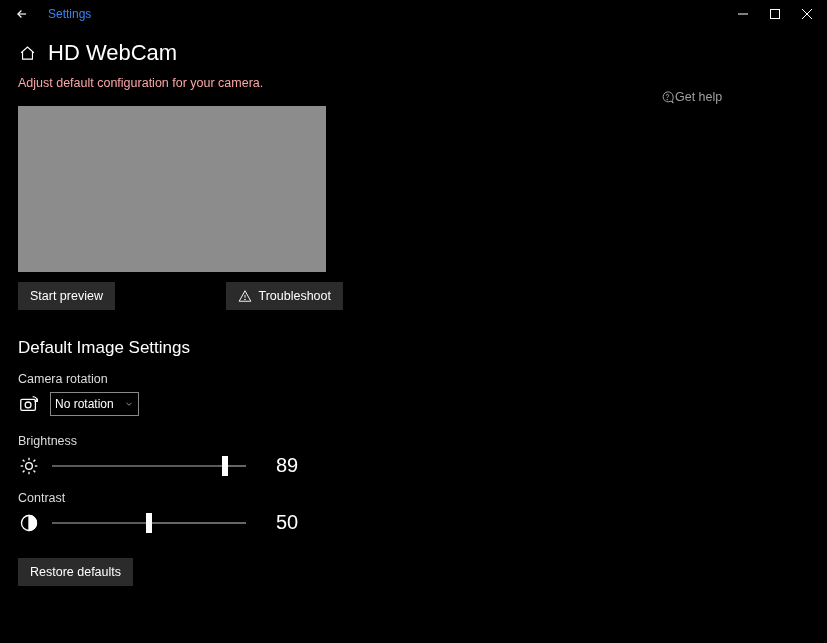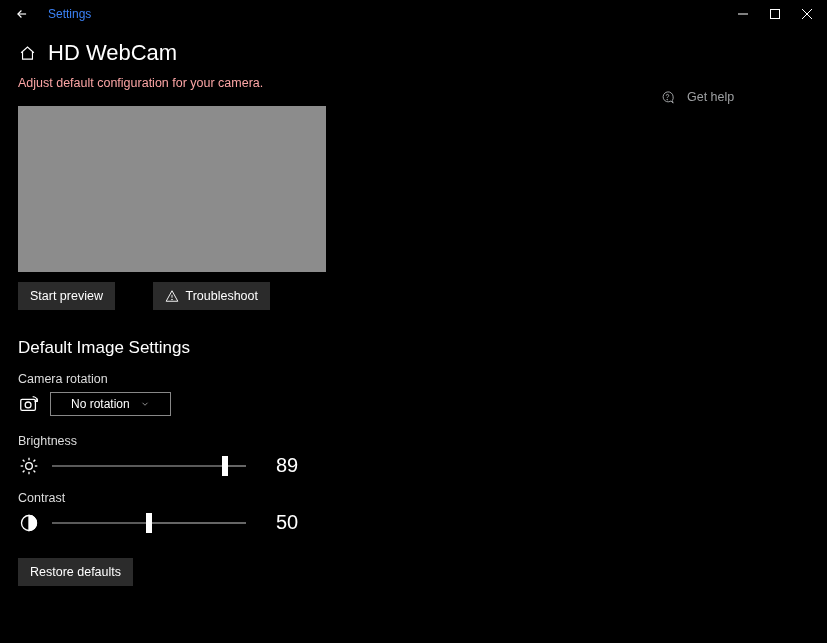--- a/index.html
+++ b/index.html
@@ -95,21 +95,21 @@
   }
   .preview {
     width: 308px;
     height: 166px;
     background: #8c8c8c;
     margin-bottom: 10px;
   }
   .preview-row {
     display: flex;
     gap: 0;
-    width: 252px;
+    width: 325px;
     justify-content: space-between;
     margin-bottom: 28px;
   }
   .btn {
     background: #2b2b2b;
     color: #fff;
     border: none;
     padding: 7px 12px;
     font-size: 12.5px;
     cursor: pointer;
@@ -135,21 +135,21 @@
     margin-bottom: 18px;
   }
   .rotation-icon {
     width: 22px; height:22px;
     display:flex; align-items:center; justify-content:center;
   }
   .select {
     border: 1px solid #888;
     background: #000;
     color: #fff;
-    padding: 4px 20px;
+    padding: 4px 4px;
     font-size: 12px;
     display: inline-flex;
     align-items: center;
     gap: 10px;
     cursor: pointer;
     min-width: 78px;
   }
   .select .chev { margin-left:auto; }
 
   .slider-group { margin-bottom: 14px; }
@@ -190,21 +190,21 @@
   }
 
   .restore-btn {
     margin-top: 10px;
   }
 
   
   .side-link {
     display: flex;
     align-items: center;
-    gap: 12px;
+    gap: 0;
     padding: 5px 0;
     color: #9ea0a2;
     font-size: 12.5px;
     cursor: pointer;
   }
   .side-link .icon-wrap {
     width: 16px; height:16px;
     display:flex; align-items:center; justify-content:center;
   }
 

